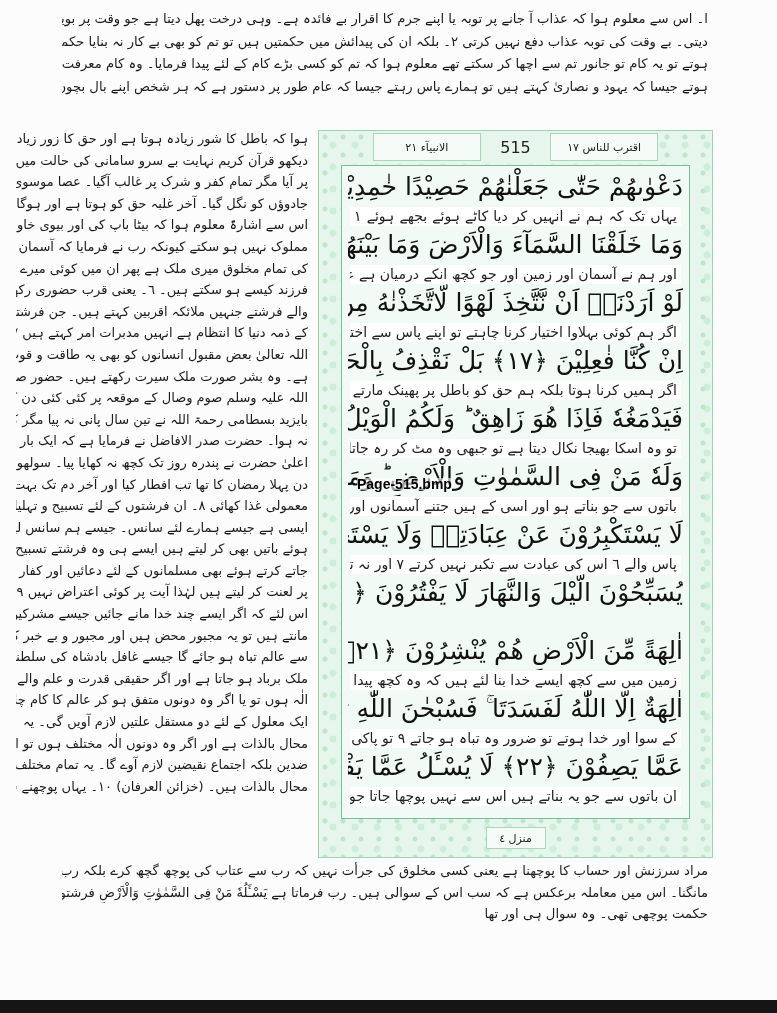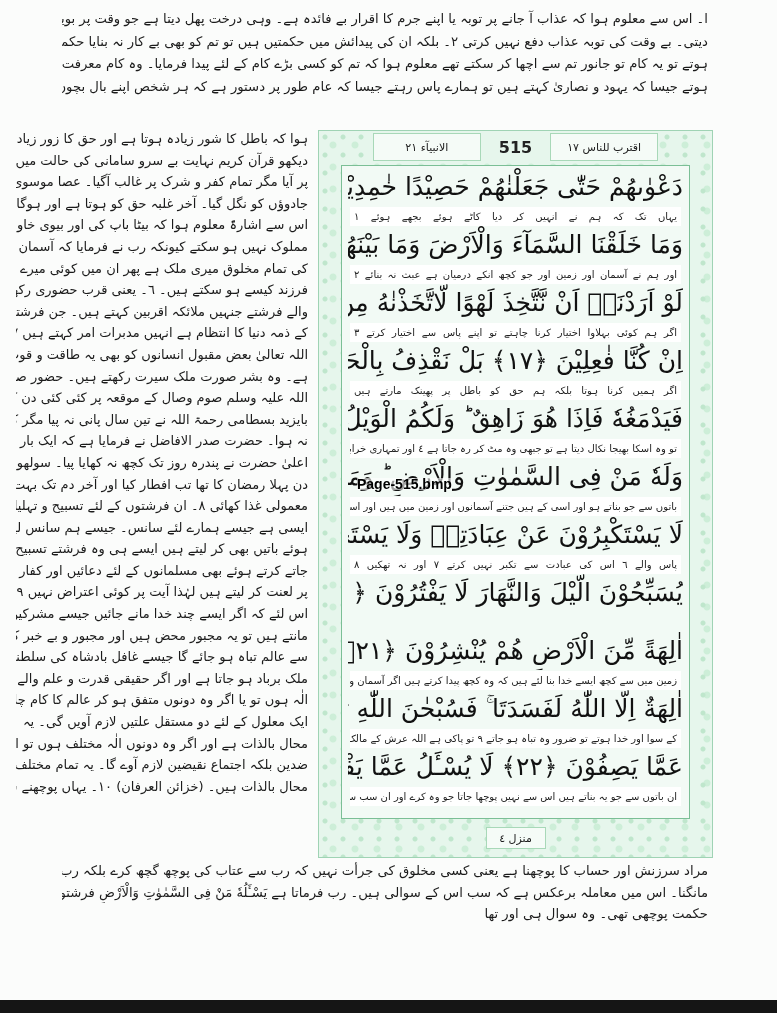--- a/index.html
+++ b/index.html
@@ -39,38 +39,38 @@
   .frame-header {
     position:absolute; left:14px; top:4px; right:14px; height:24px;
     display:flex; align-items:center; justify-content:space-between;
   }
   .hdr-box {
     background:#f5fbf7; border:1px solid #a8d8b8; height:22px;
     display:flex; align-items:center; justify-content:center;
     font-size:11px; color:#222; padding:2px 10px;
   }
   .hdr-left { width:86px; margin-left:40px; }
-  .hdr-center { width:50px; font-size:16px; font-weight:bold; background:#e6f6ec; border:none; }
+  .hdr-center { width:50px; font-size:16px; font-weight:normal; background:#e6f6ec; border:none; }
   .hdr-right { width:86px; margin-right:40px; }
   .inner {
     position:absolute; left:22px; top:34px; right:22px; bottom:38px;
     background:#f2faf5;
     border:1px solid #7bbf96;
   }
   .verse {
     position:absolute; left:6px; right:6px;
     font-family:"DejaVu Serif", serif;
     font-size:25px; line-height:38px; height:38px;
     white-space:nowrap; overflow:hidden;
     direction:rtl; text-align:center; color:#111;
   }
   .trans {
     position:absolute; left:8px; right:8px; height:19px;
     background:#ffffff;
-    font-size:10px; line-height:19px;
+    font-size:14px; line-height:19px;
     white-space:nowrap; overflow:hidden;
     direction:rtl; text-align:justify; text-align-last:justify; padding:0 4px;
     color:#222;
   }
   .frame-footer {
     position:absolute; left:0; right:0; bottom:8px; height:22px;
     display:flex; justify-content:center;
   }
   .manzil {
     background:#f5fbf7; border:1px solid #a8d8b8; width:58px; height:20px;

